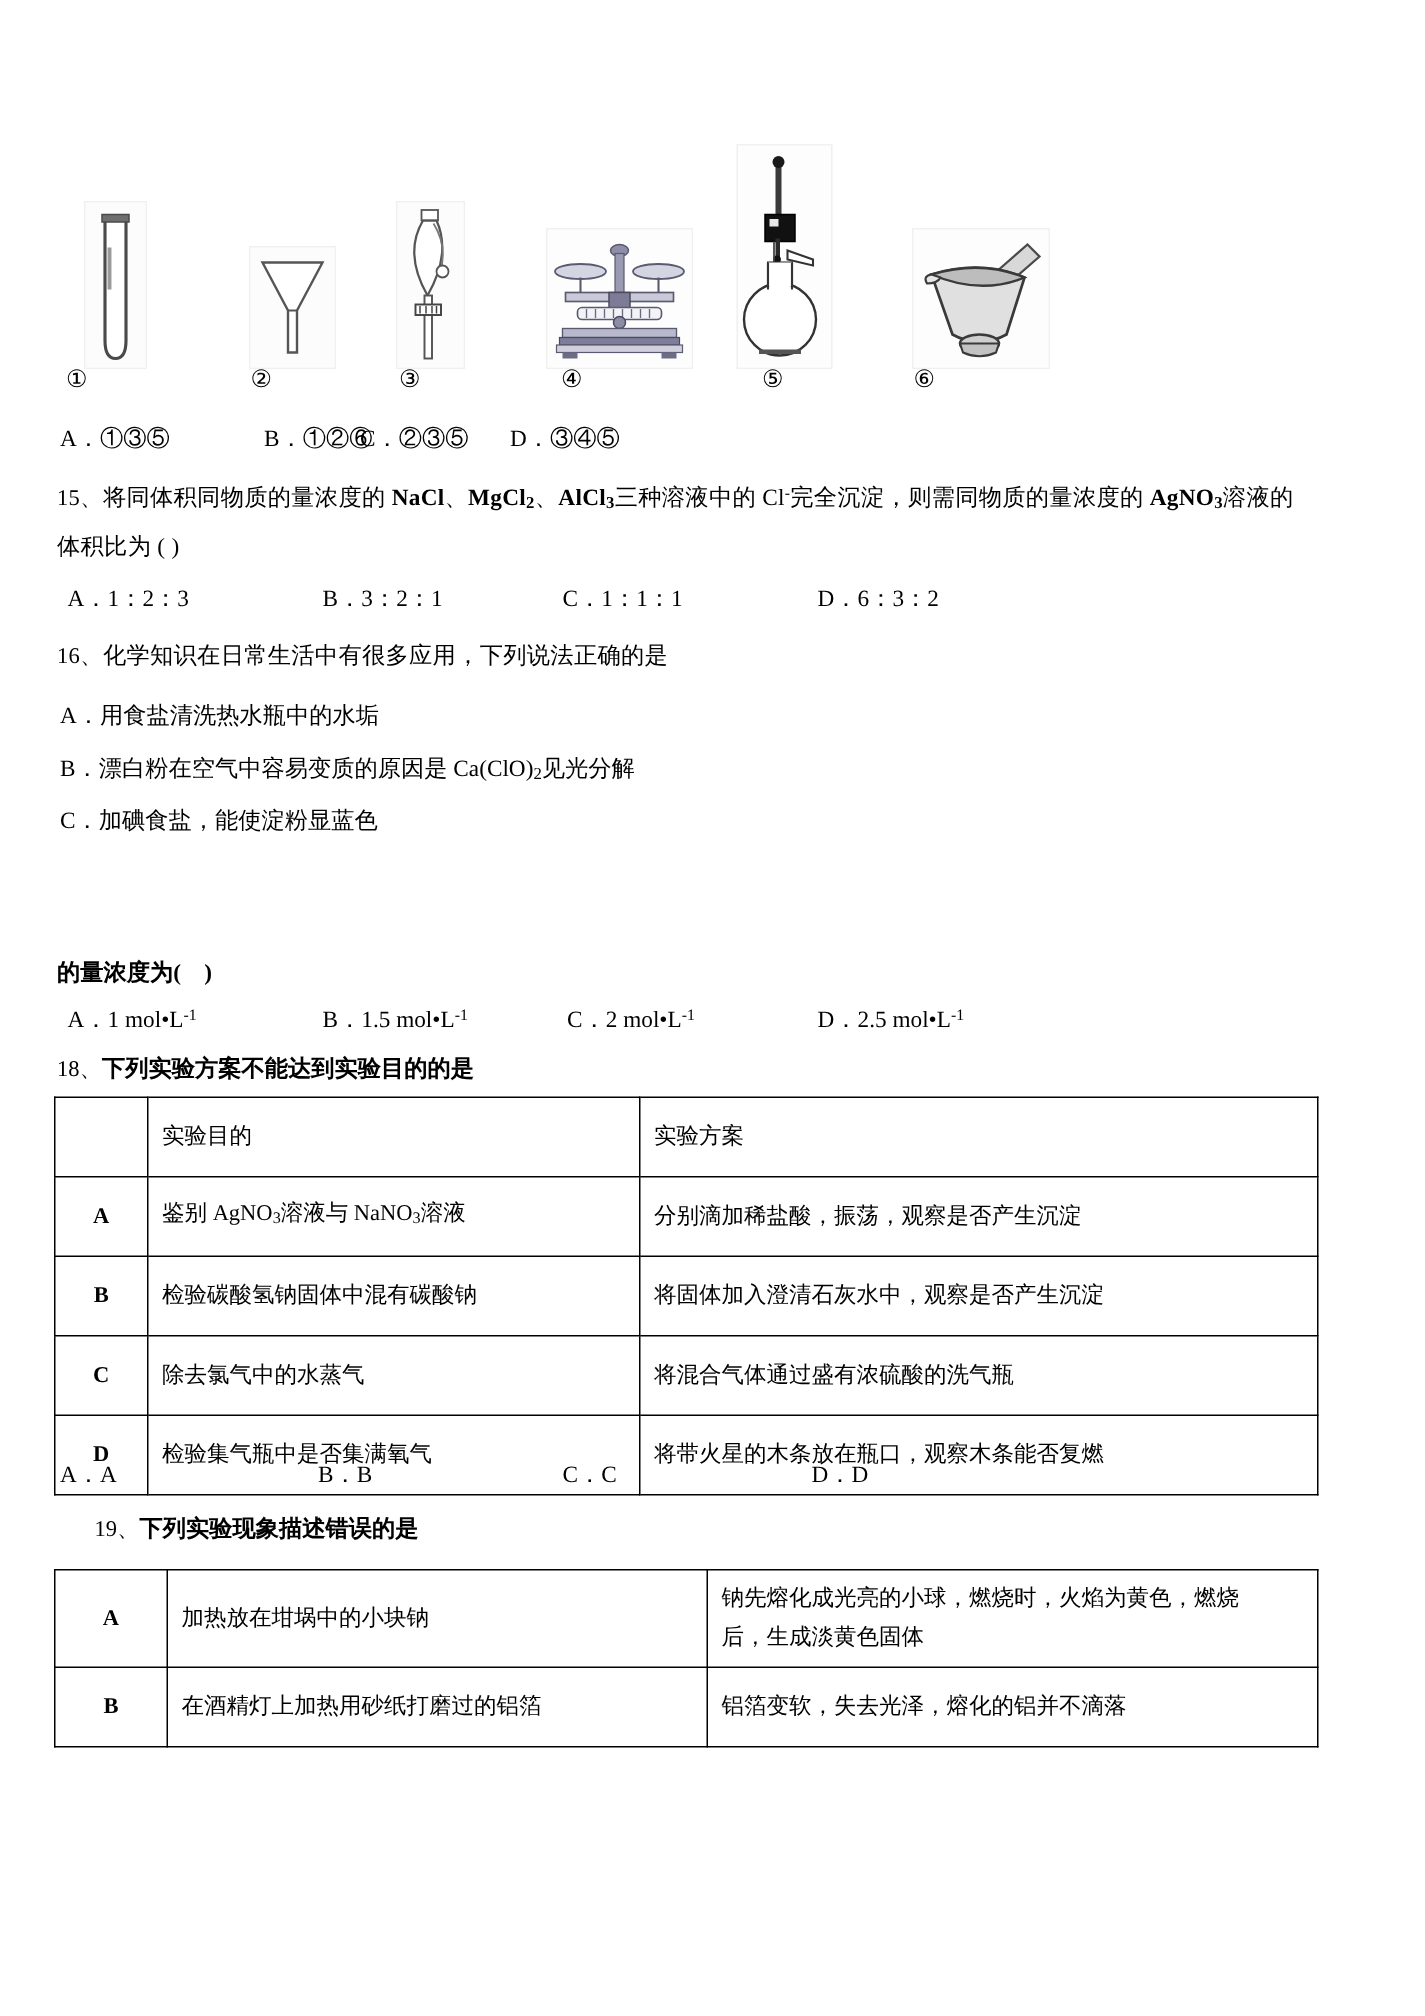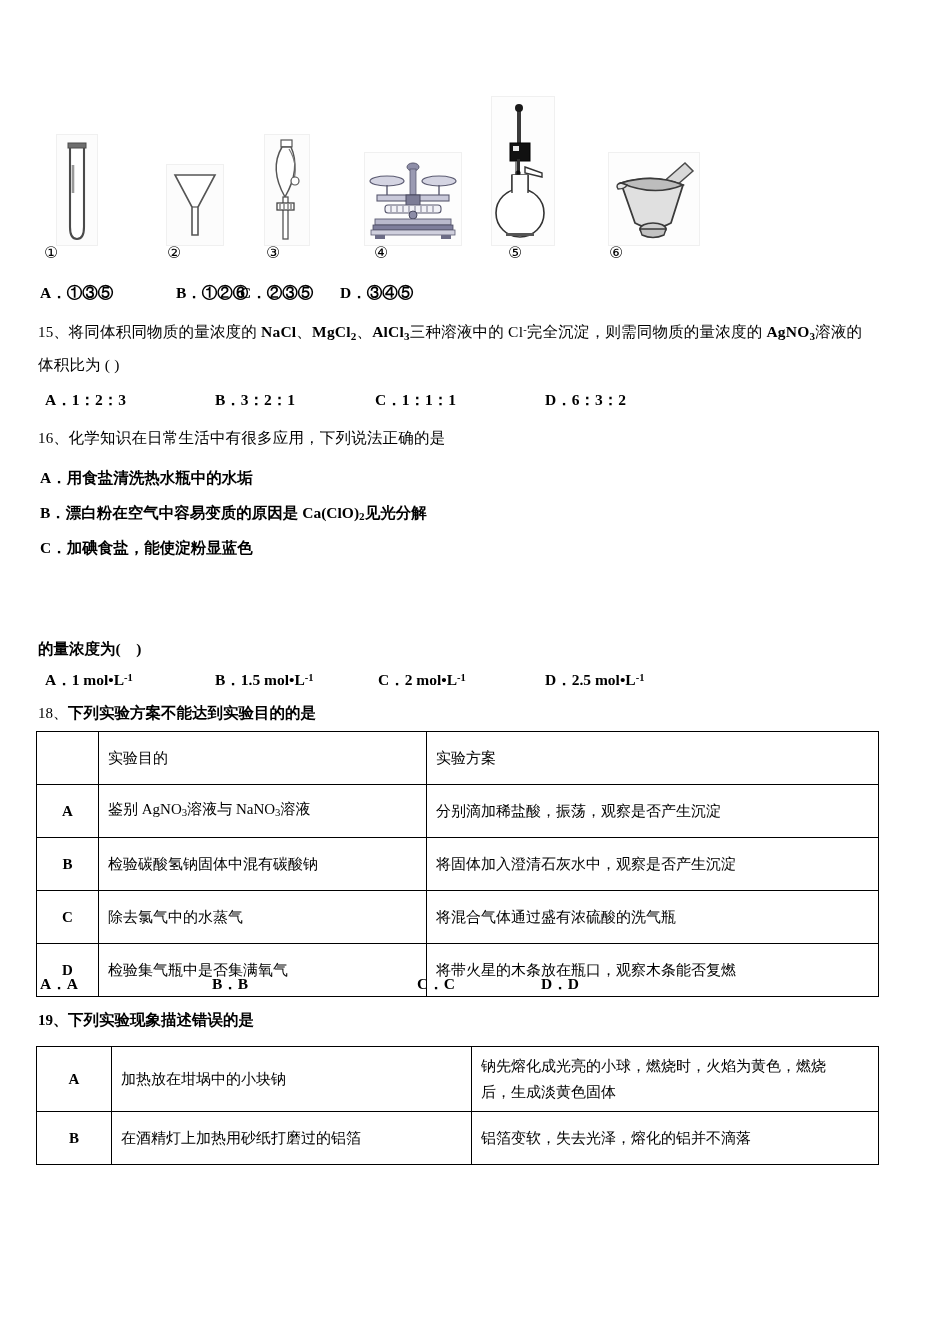--- a/index.html
+++ b/index.html
@@ -65,21 +65,21 @@
   }
   .bold { font-weight: bold; }
   .qnum {
     font-family: "Liberation Serif", serif;
     font-size: 15px;
   }
   .opt {
     position: absolute;
     font-size: 15.5px;
     line-height: 20px;
-    font-weight: bold;
+    font-weight: normal;
     white-space: nowrap;
   }
   .stem {
     position: absolute;
     font-size: 15.5px;
     line-height: 20px;
     white-space: nowrap;
     font-weight: bold;
   }
   sub { font-size: 0.72em; vertical-align: -0.22em; }
@@ -298,25 +298,25 @@
       <tr>
         <td class="idcell">D</td>
         <td>检验集气瓶中是否集满氧气</td>
         <td>将带火星的木条放在瓶口，观察木条能否复燃</td>
       </tr>
     </tbody>
   </table>
 
   <div class="opt" style="left:40px; top:974px;">A．A</div>
   <div class="opt" style="left:212px; top:974px;">B．B</div>
-  <div class="opt" style="left:375px; top:974px;margin-left:42px;">C．C</div>
+  <div class="opt" style="left:375px; top:974px;">C．C</div>
   <div class="opt" style="left:541px; top:974px;">D．D</div>
 
   <div class="stem" style="left:38px; top:1010px;">
-    <span class="qnum" style="font-weight:bold;">19、</span><span>下列实验现象描述错误的是</span>
+    <span class="qnum" style="font-weight:normal;margin-left:25px;">19、</span><span>下列实验现象描述错误的是</span>
   </div>
 
   <table class="exam t19">
     <colgroup>
         <col style="width:75px">
         <col style="width:360px">
         <col style="width:407px">
       </colgroup>
     <tbody>
       <tr>

